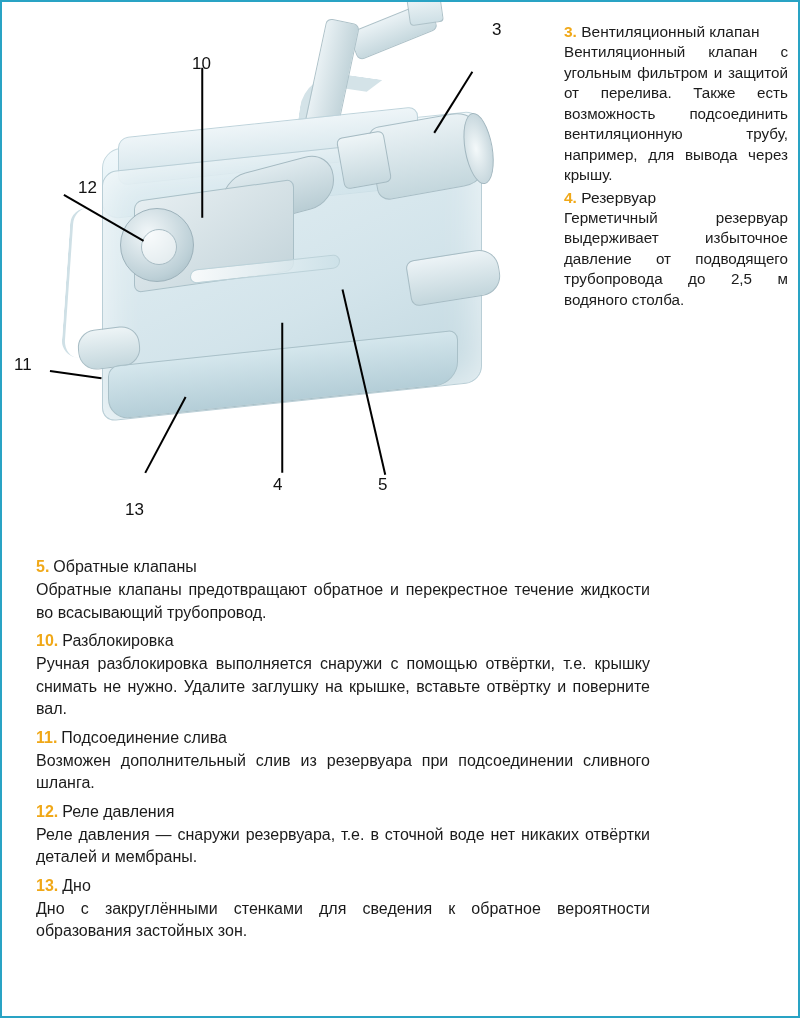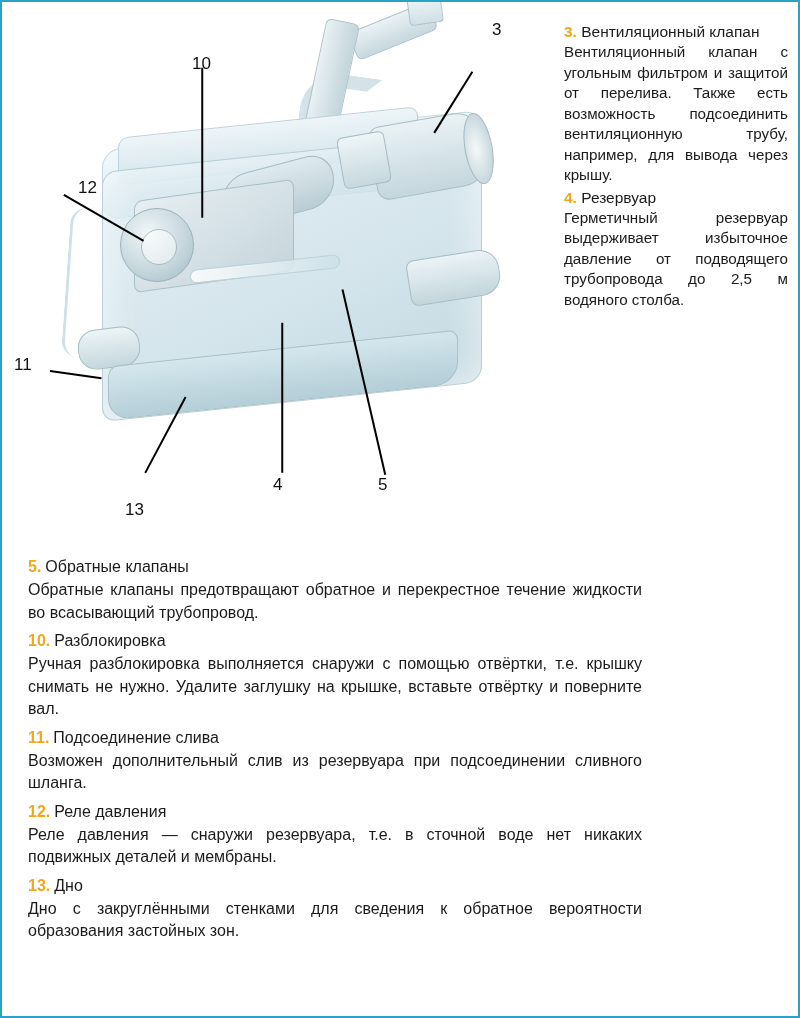--- a/index.html
+++ b/index.html
@@ -286,21 +286,21 @@
     line-height: 20.5px;
     text-align: justify;
     text-align-last: justify;
     margin: 0 0 2px 0;
   }
   .rc-just.last { text-align-last: left; }
 
   
   .bottom {
     position: absolute;
-    left: 8px;
+    left: 16px;
     top: 548px;
     width: 648px;
     padding: 0 16px 0 18px;
   }
   .sec-h {
     font-size: 16px;
     line-height: 22px;
     margin: 6px 0 1px 0;
   }
   .sec-h .hnum { margin-right: 4px; }
@@ -399,21 +399,21 @@
       <div class="sec-h">
         <span class="hnum">11.</span><span>Подсоединение слива</span>
       </div>
       <p class="sec-p">Возможен дополнительный слив из резервуара при подсоединении сливного шланга.</p>
     </div>
 
     <div>
       <div class="sec-h">
         <span class="hnum">12.</span><span>Реле давления</span>
       </div>
-      <p class="sec-p j">Реле давления — снаружи резервуара, т.е. в сточной воде нет никаких подвижных деталей и мембраны.</p>
+      <p class="sec-p j">Реле давления — снаружи резервуара, т.е. в сточной воде нет никаких отвёртки деталей и мембраны.</p>
     </div>
 
     <div>
       <div class="sec-h">
         <span class="hnum">13.</span><span>Дно</span>
       </div>
       <p class="sec-p j">Дно с закруглёнными стенками для сведения к обратное вероятности образования застойных зон.</p>
     </div>
 
   </div>

